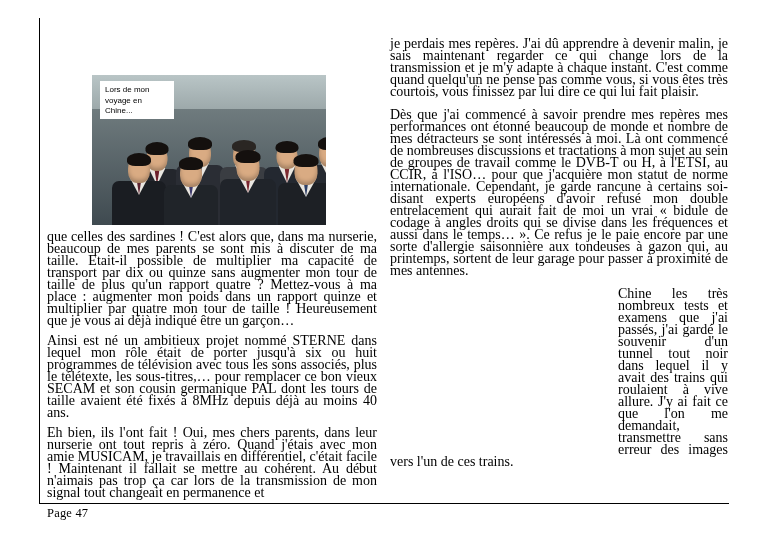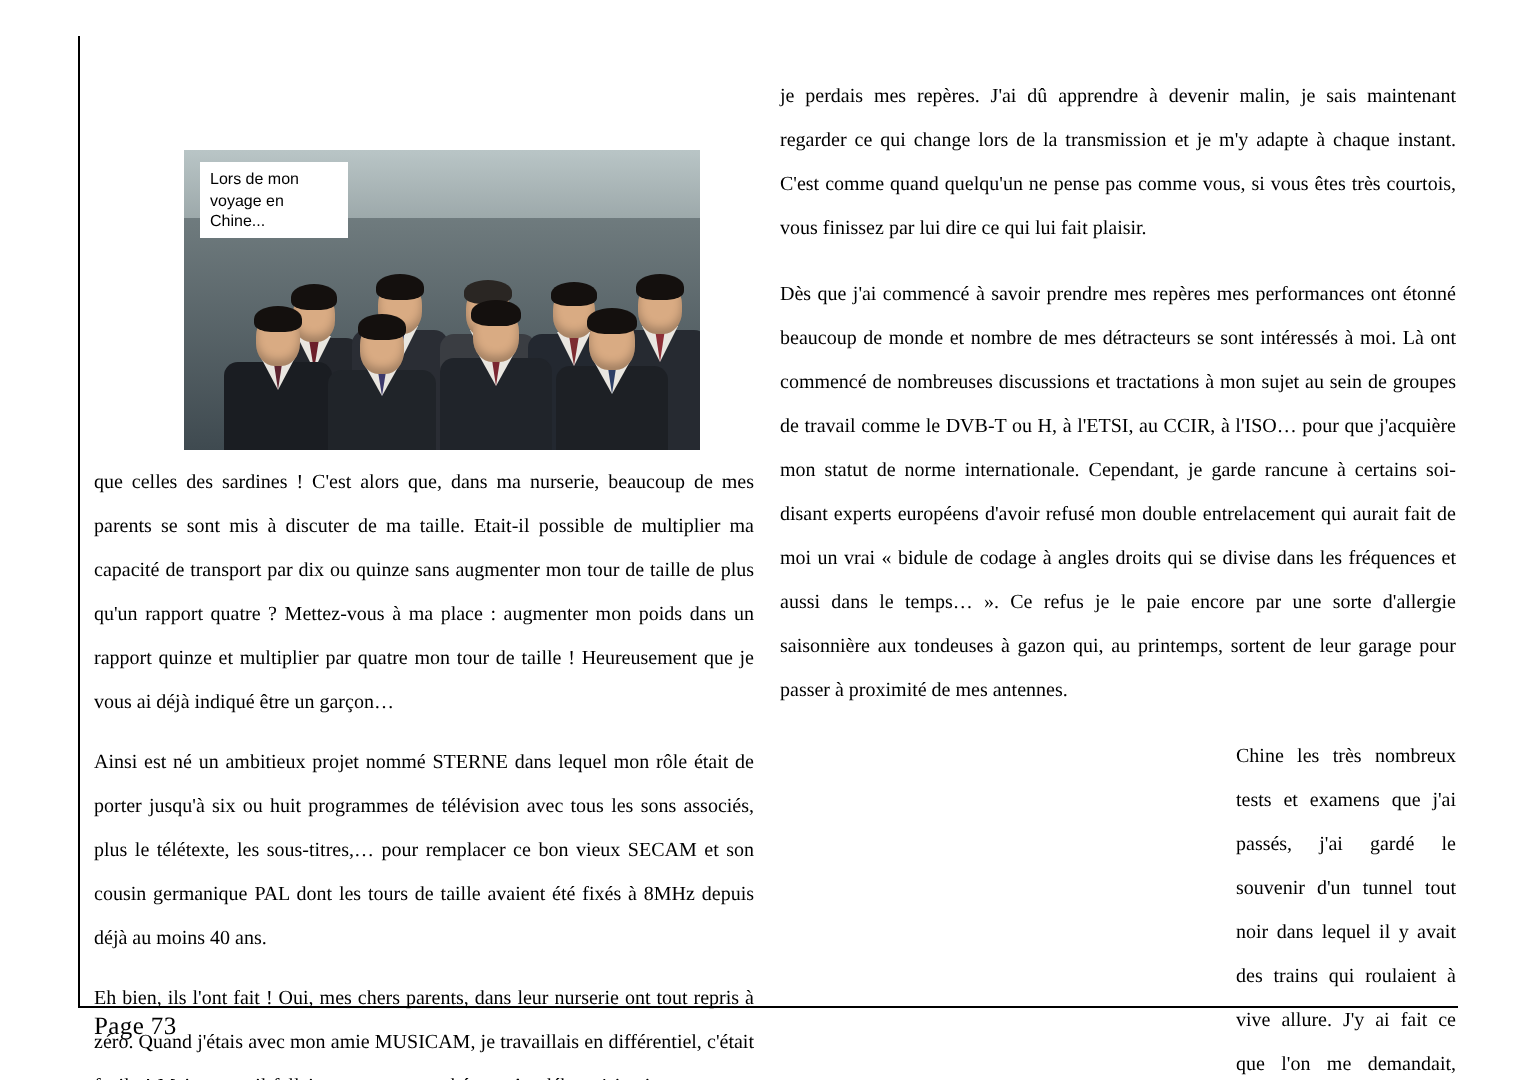--- a/index.html
+++ b/index.html
@@ -58,34 +58,34 @@
   .col-right {
     position: absolute;
     left: 390px;
     top: 38px;
     width: 338px;
     height: 460px;
   }
 
   p {
     margin: 0 0 8px 0;
-    font-size: 10px;
-    line-height: 22px;
+    font-size: 14px;
+    line-height: 12px;
     text-align: justify;
     color: #000;
     hyphens: auto;
   }
   .col-right p {
     margin: 0 0 11px 0;
   }
 
   
   .photo-china {
     position: relative;
-    width: 258px;
+    width: 234px;
     height: 150px;
     margin: 50px 0 6px 45px;
     background: linear-gradient(170deg, #5e6b72 0%, #7d8b8d 35%, #4b565c 100%);
     overflow: hidden;
   }
   .photo-china .sky {
     position: absolute;
     left: 0; top: 0; right: 0; height: 52px;
     background: linear-gradient(180deg, #b9c5c6 0%, #8e9a9c 100%);
   }
@@ -166,21 +166,21 @@
   }
   .clearfix::after { content: ""; display: block; clear: both; }
 </style>
 </head>
 <body>
 
 <div class="page">
 
   <div class="left-rule"></div>
   <div class="footer-rule"></div>
-  <div class="footer-label">Page 73</div>
+  <div class="footer-label">Page 47</div>
 
   <div class="col-left">
 
     <div class="photo-china">
       <div class="sky"></div>
       <div class="wallback"></div>
 
       <div class="p1-person" style="left:42px;width:46px;height:92px;">
         <div class="body" style="width:46px;height:56px;bottom:0;"></div>
         <div class="shirt" style="width:17px;height:17px;bottom:40px;"></div>

